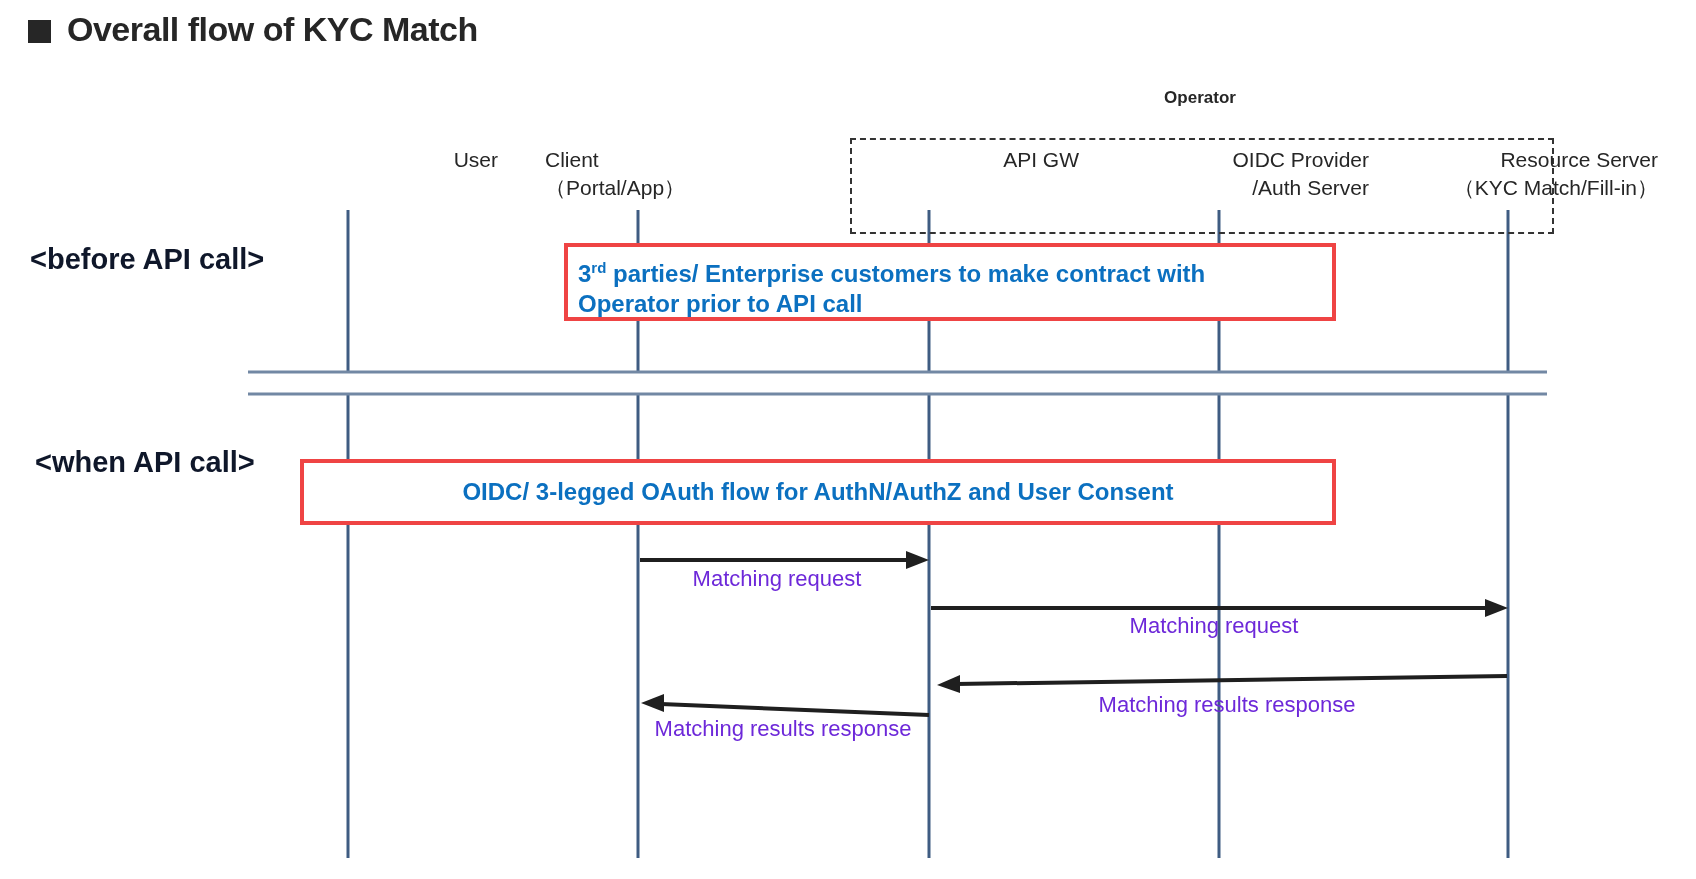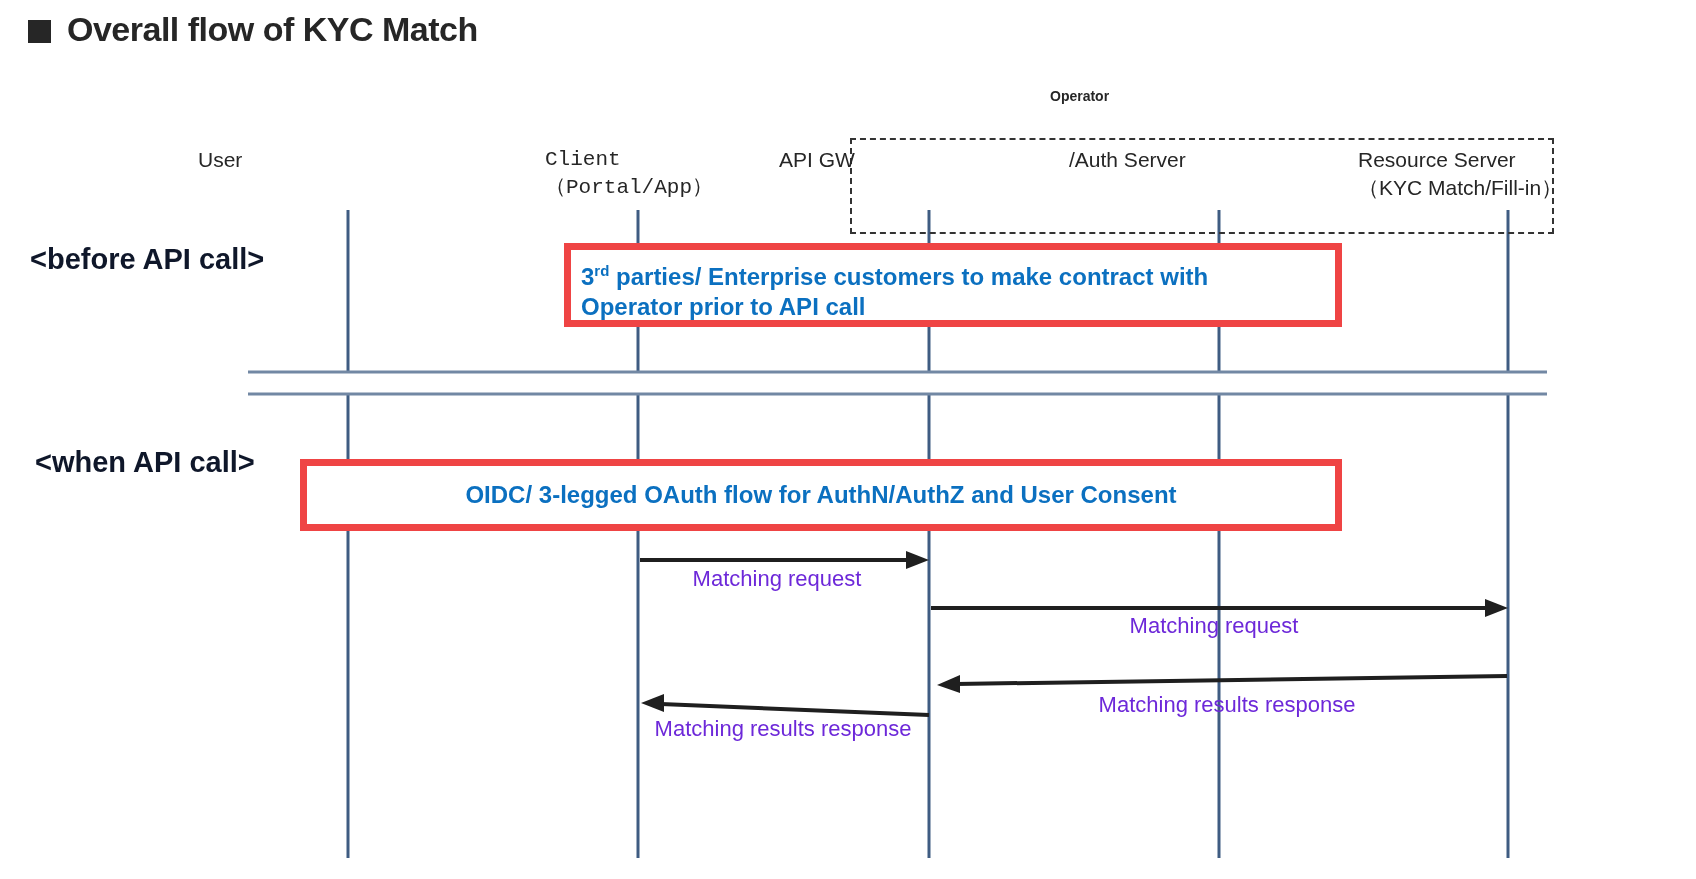--- a/index.html
+++ b/index.html
@@ -6,30 +6,30 @@
   #canvas{
     position:relative;width:1696px;height:879px;background:#ffffff;overflow:hidden;
     font-family:"Liberation Sans", sans-serif;color:#262626;
   }
   .abs{position:absolute;}
   
   #title-row{left:28px;top:10px;display:flex;align-items:center;gap:16px;}
   #title-bullet{width:23px;height:23px;background:#262626;margin-top:4px;}
   #title-text{font-size:34px;font-weight:bold;color:#262626;letter-spacing:-0.5px;}
   
-  #operator-label{left:1050px;top:88px;width:300px;font-size:14px;font-weight:bold;}
+  #operator-label{left:1050px;top:88px;width:300px;text-align:center;font-size:17px;font-weight:bold;}
   #operator-box{left:850px;top:138px;width:700px;height:92px;border:2px dashed #333333;background:transparent;}
   
-  .lane-header{top:146px;width:300px;text-align:left;font-size:21px;line-height:28px;color:#262626;}
+  .lane-header{top:146px;width:300px;text-align:right;font-size:21px;line-height:28px;color:#262626;}
   
   .phase-label{font-size:29px;font-weight:bold;color:#0f172a;white-space:nowrap;}
   #phase-before{left:30px;top:243px;}
   #phase-when{left:35px;top:446px;}
   
-  .note-box{border:7px solid #ef4444;background:#ffffff;color:#0b70c0;font-weight:bold;font-size:24px;}
+  .note-box{border:4px solid #ef4444;background:#ffffff;color:#0b70c0;font-weight:bold;font-size:24px;}
   #note-contract{left:564px;top:243px;width:744px;height:58px;padding:6px 10px;line-height:30px;text-align:left;}
   #note-oauth{left:300px;top:459px;width:1008px;height:34px;padding:12px 10px;line-height:34px;text-align:center;}
   sup{font-size:15px;}
   
   .msg-label{font-size:22px;color:#6d28d9;text-align:center;white-space:nowrap;}
   #msg1-label{left:627px;top:566px;width:300px;}
   #msg2-label{left:1064px;top:613px;width:300px;}
   #msg3-label{left:1027px;top:692px;width:400px;}
   #msg4-label{left:583px;top:716px;width:400px;}
   svg{position:absolute;left:0;top:0;}
@@ -64,28 +64,29 @@
     <div id="title-bullet"></div>
     <div id="title-text">Overall flow of KYC Match</div>
   </div>
 
   <div class="abs" id="operator-label">Operator</div>
   <div class="abs" id="operator-box"></div>
 
   <div class="abs lane-header" style="left:198px;">
     <div>User</div>
   </div>
-  <div class="abs lane-header" style="left:545px;width:220px;text-align:left;font-family:Liberation Mono, monospace;">
+  <div class="abs lane-header" style="left:545px;width:220px;text-align:left;">
     <div>Client</div>
     <div>（Portal/App）</div>
   </div>
   <div class="abs lane-header" style="left:779px;">
     <div>API GW</div>
   </div>
   <div class="abs lane-header" style="left:1069px;">
+    <div>OIDC Provider</div>
     <div>/Auth Server</div>
   </div>
   <div class="abs lane-header" style="left:1358px;">
     <div>Resource Server</div>
     <div>（KYC Match/Fill-in）</div>
   </div>
 
   <div class="abs phase-label" id="phase-before">&lt;before API call&gt;</div>
   <div class="abs phase-label" id="phase-when">&lt;when API call&gt;</div>
 

